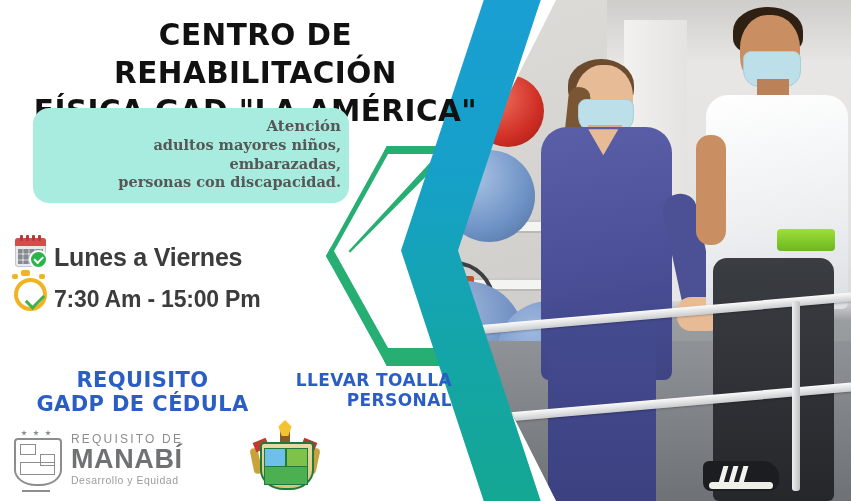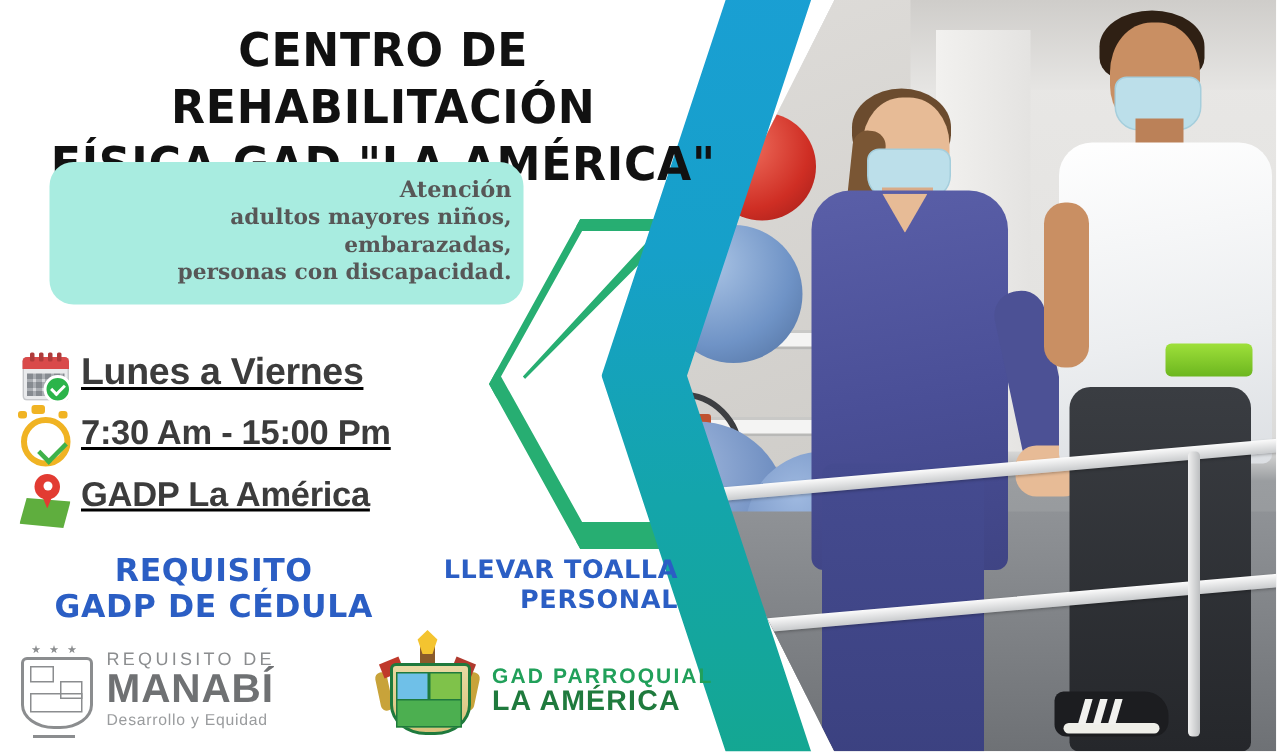--- a/index.html
+++ b/index.html
@@ -128,21 +128,21 @@
     background:#a8ece0;border-radius:16px;padding:9px 8px 11px;
     text-align:right;
   }
   .notice div{
     font-family:"DejaVu Serif",serif;font-weight:700;color:#575757;
     font-size:14.5px;line-height:1.28;
   }
   .notice .first{font-size:15px;}
 
   .info-list{position:absolute;left:8px;top:234px;width:330px;}
-  .info-row{display:flex;align-items:flex-start;height:38px;margin-bottom:3px;text-decoration:underline;}
+  .info-row{display:flex;align-items:flex-end;height:38px;margin-bottom:3px;}
   .info-ico{width:46px;height:38px;position:relative;flex:0 0 46px;}
   .info-txt{
     font-family:"Liberation Sans",sans-serif;font-weight:700;color:#3c3c3c;
     font-size:23px;letter-spacing:-.2px;white-space:nowrap;
   }
   .info-row.r1 .info-txt{font-size:25px;}
 
   
   .cal{position:absolute;left:7px;top:4px;width:31px;height:29px;background:#e9eaec;
     border-radius:3px;box-shadow:0 0 0 1px #c6c8cb inset;}
@@ -321,29 +321,20 @@
         <div class="watch-ear" style="left:4px;"></div>
         <div class="watch-ear" style="left:31px;"></div>
         <div class="watch-btn"></div>
         <div class="watch">
             <div class="watch-chk"></div>
           </div>
       </div>
       <div class="info-txt">7:30 Am - 15:00 Pm</div>
     </div>
 
-    <div class="info-row">
-      <div class="info-ico">
-        <div class="map"></div>
-        <div class="pin">
-            <div class="pin-dot"></div>
-          </div>
-      </div>
-      <div class="info-txt">GADP La América</div>
-    </div>
   </div>
 
   <div class="req">
     <div>REQUISITO</div>
     <div>GADP DE CÉDULA</div>
   </div>
 
   <div class="towel">
     <div>LLEVAR TOALLA</div>
     <div>PERSONAL</div>
@@ -375,19 +366,15 @@
       <div class="wheat wh-r"></div>
       <div class="flag fl-l"></div>
       <div class="flag fl-r"></div>
       <div class="torch"></div>
       <div class="flame"></div>
       <div class="body"></div>
       <div class="qa"></div>
       <div class="qb"></div>
       <div class="qc"></div>
     </div>
-    <div class="gad-text">
-      <div class="g1">GAD PARROQUIAL</div>
-      <div class="g2">LA AMÉRICA</div>
-    </div>
   </div>
 
 </div>
 
 </body></html>

